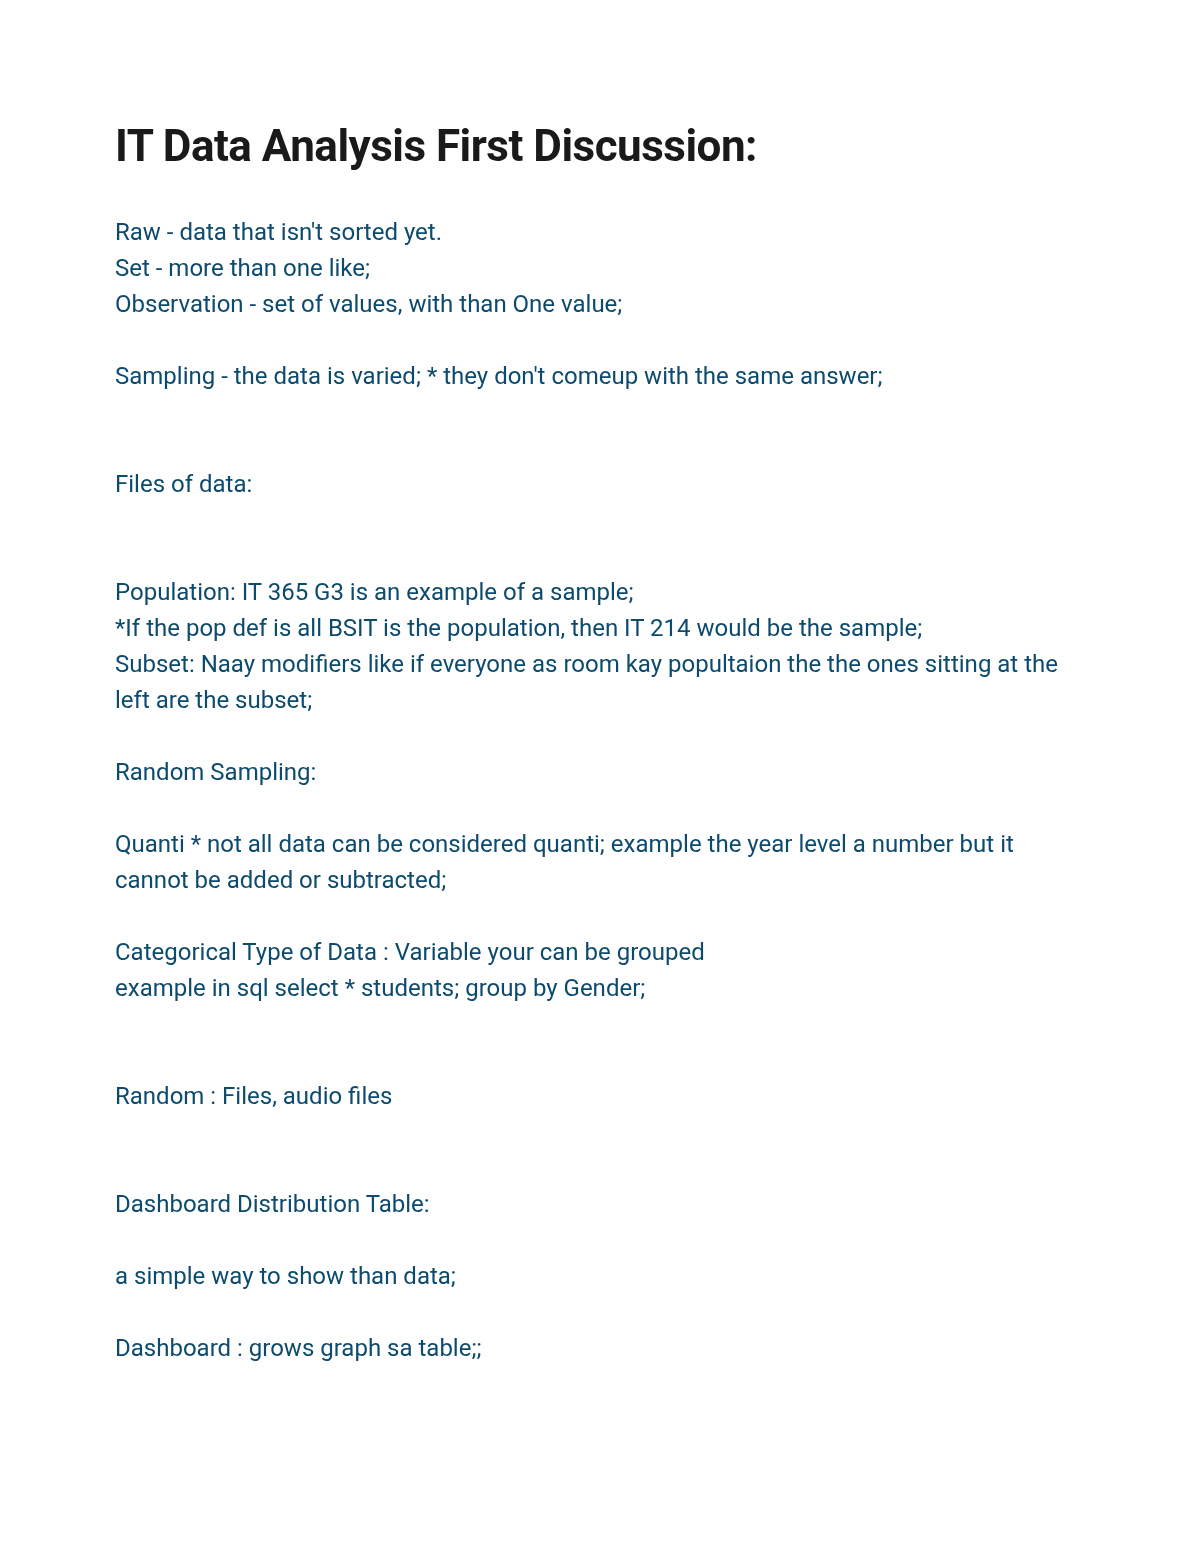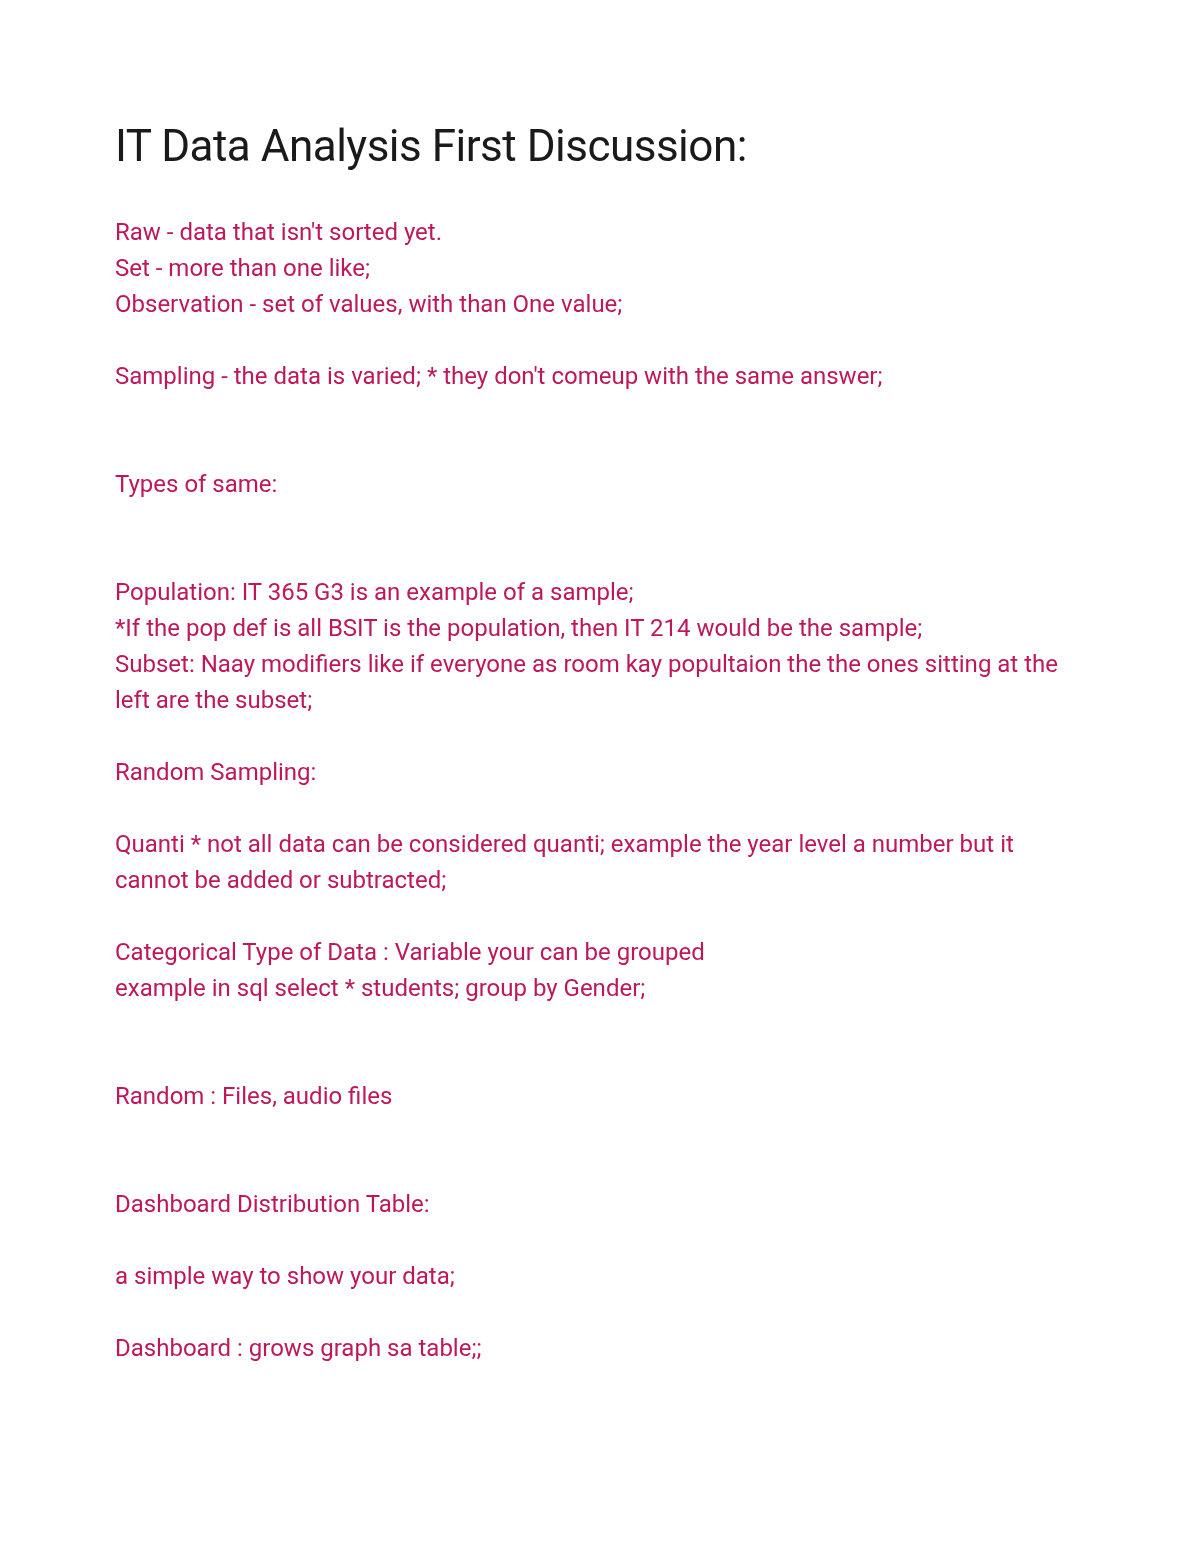--- a/index.html
+++ b/index.html
@@ -10,29 +10,29 @@
     body {
       background: #ffffff;
       font-family: "Segoe UI", -apple-system, BlinkMacSystemFont, Roboto, "Helvetica Neue", Arial, sans-serif;
       color: #222222;
       width: 1200px;
       min-height: 1553px;
       padding: 120px 115px 60px 115px;
     }
     h1.title {
       font-size: 44px;
-      font-weight: 400;
+      font-weight: 700;
       color: #1a1a1a;
       margin-bottom: 42px;
       letter-spacing: -0.5px;
     }
     p.line {
       font-size: 24px;
       line-height: 1.5;
-      color: #be185d;
+      color: #0c4a6e;
       font-weight: 400;
     }
     .spacer-sm {
       height: 36px;
     }
     .spacer-md {
       height: 72px;
     }
   </style>
 </head>
@@ -43,21 +43,21 @@
 <p class="line">Raw - data that isn't sorted yet.</p>
 <p class="line">Set - more than one like;</p>
 <p class="line">Observation - set of values, with than One value;</p>
 
 <div class="spacer-sm"></div>
 
 <p class="line">Sampling - the data is varied; * they don't comeup with the same answer;</p>
 
 <div class="spacer-md"></div>
 
-<p class="line">Types of same:</p>
+<p class="line">Files of data:</p>
 
 <div class="spacer-md"></div>
 
 <p class="line">Population: IT 365 G3 is an example of a sample;</p>
 <p class="line">*If the pop def is all BSIT is the population, then IT 214 would be the sample;</p>
 <p class="line">Subset: Naay modifiers like if everyone as room kay popultaion the the ones sitting at the left are the subset;</p>
 
 <div class="spacer-sm"></div>
 
 <p class="line">Random Sampling:</p>
@@ -74,17 +74,17 @@
 <div class="spacer-md"></div>
 
 <p class="line">Random : Files, audio files</p>
 
 <div class="spacer-md"></div>
 
 <p class="line">Dashboard Distribution Table:</p>
 
 <div class="spacer-sm"></div>
 
-<p class="line">a simple way to show your data;</p>
+<p class="line">a simple way to show than data;</p>
 
 <div class="spacer-sm"></div>
 
 <p class="line">Dashboard : grows graph sa table;;</p>
 
 </body></html>

